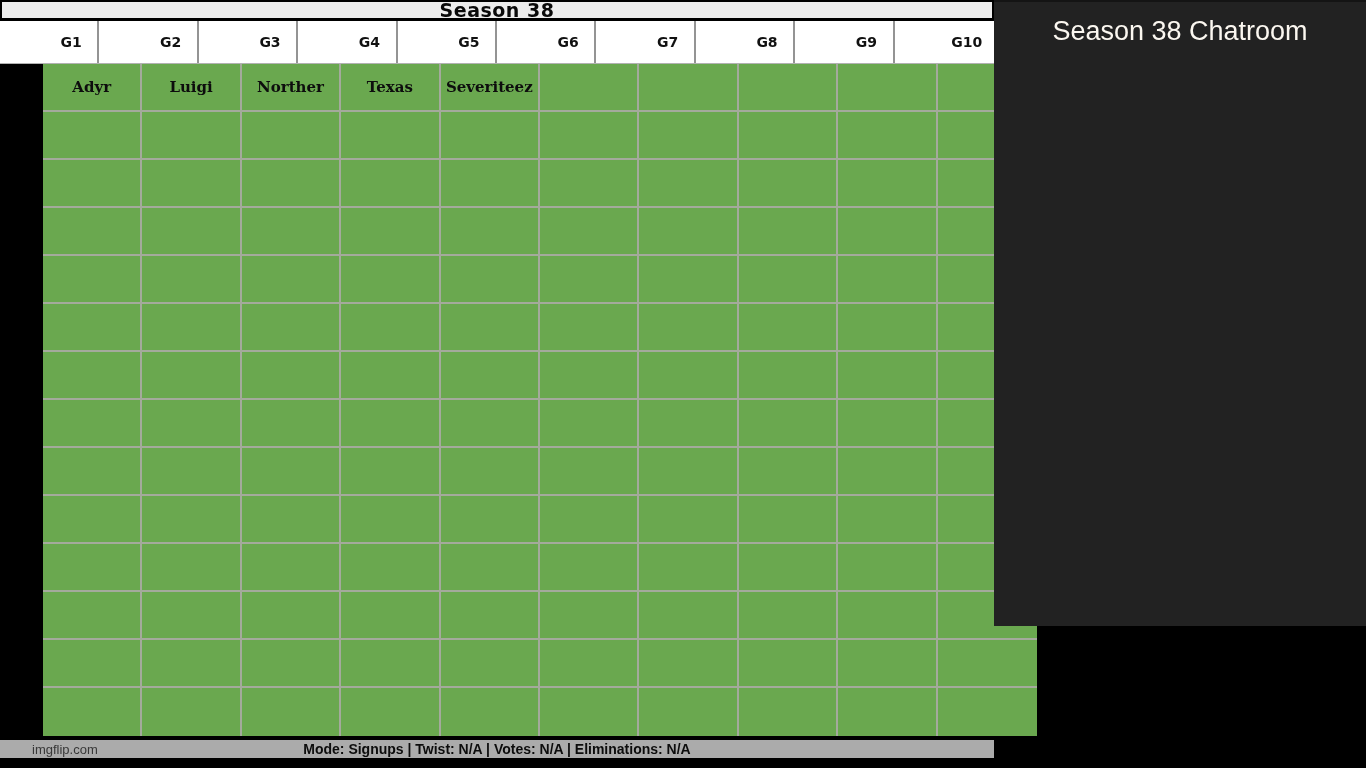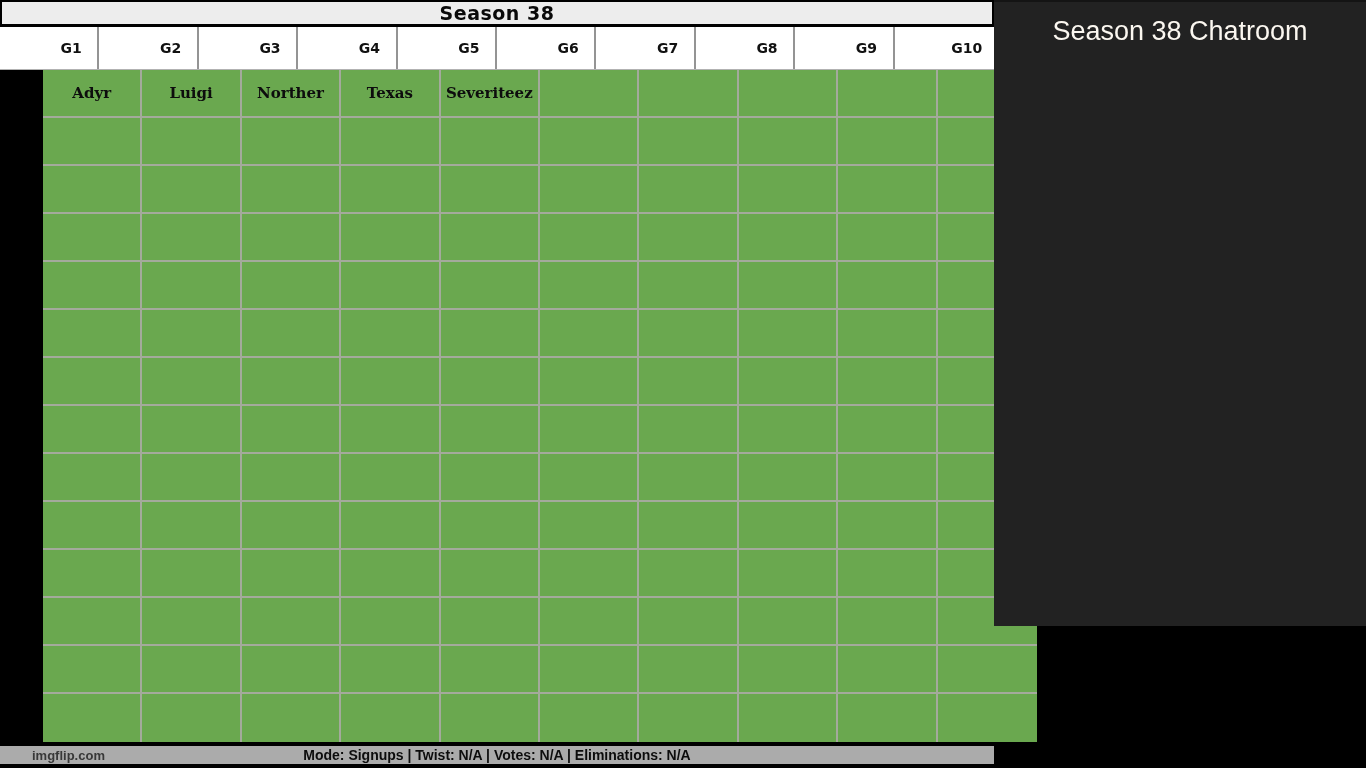--- a/index.html
+++ b/index.html
@@ -19,21 +19,21 @@
   
   .sheet {
     position: absolute;
     left: 0; top: 0;
     width: 994px;
     height: 768px;
   }
   .title-bar {
     box-sizing: border-box;
     width: 994px;
-    height: 27px;
+    height: 21px;
     background: var(--title-bar-bg, #ededed);
     border: 2px solid #000;
     border-bottom-width: 3px;
     display: flex;
     align-items: center;
     justify-content: center;
   }
   .title-bar span {
     font-family: "DejaVu Sans", sans-serif;
     font-weight: bold;
@@ -105,21 +105,21 @@
     font-weight: bold;
     font-size: 14px;
     color: #0c0c0c;
   }
   .watermark {
     position: absolute;
     left: 4px;
     top: 50%;
     transform: translateY(-50%);
     font-size: 13px;
-    font-weight: bold;
+    font-weight: normal;
     color: #383838;
     padding-left: 28px;
   }
 
   
   .chat-panel {
     position: absolute;
     left: 994px; top: 0;
     width: 372px;
     height: 626px;

